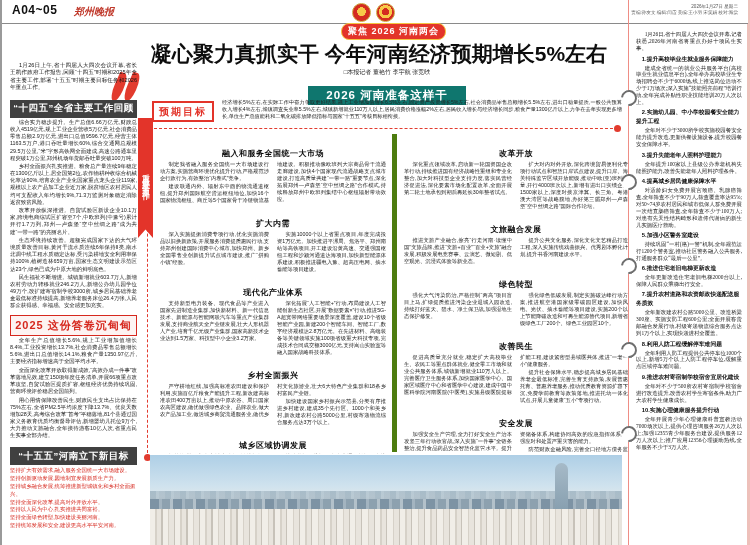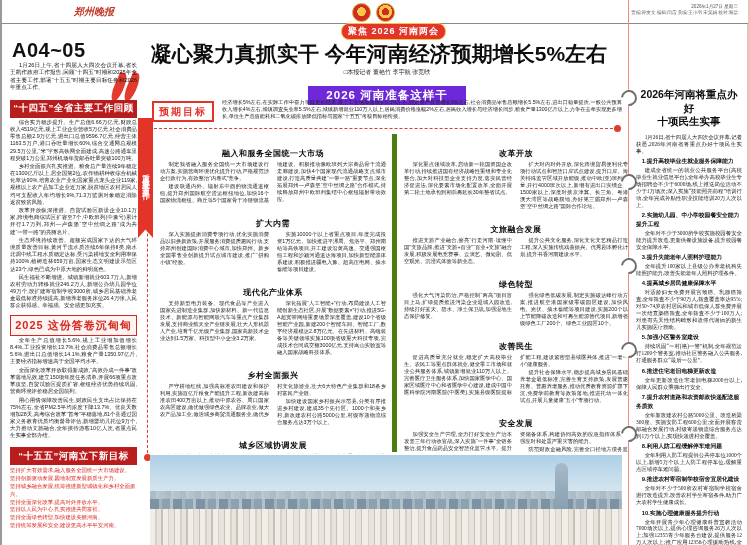--- a/index.html
+++ b/index.html
@@ -3,53 +3,53 @@
 <meta charset="utf-8">
 <style>
   html,body{margin:0;padding:0;background:#e9e9e9;}
   .page{position:relative;width:750px;height:545px;margin:0 auto;background:#fff;overflow:hidden;
         font-family:"Liberation Sans",sans-serif;color:#111;}
   .edge-l{position:absolute;left:0;top:0;width:2px;height:100%;background:#9a9a9a;}
   .edge-r{position:absolute;right:0;top:0;width:3px;height:100%;background:#eec0ba;}
 
   
   .topbar{position:absolute;left:2px;top:0;width:746px;height:23px;border-bottom:1px solid #8a8a8a;background:#fff;}
-  .pageno{position:absolute;left:10px;top:3px;font-size:20px;font-weight:bold;letter-spacing:.5px;margin-top:36px;}
+  .pageno{position:absolute;left:10px;top:3px;font-size:12px;font-weight:bold;letter-spacing:.5px;}
   .masthead{position:absolute;left:72px;top:5px;font-size:10px;font-weight:bold;font-style:italic;
             color:#c0392b;font-family:"DejaVu Serif",serif;}
   .topmeta{position:absolute;right:10px;top:4px;text-align:right;font-size:4.6px;line-height:6.4px;color:#555;}
 
   
   .emblems{position:absolute;left:352px;top:3px;display:flex;gap:5px;}
   .emb{width:17px;height:17px;border-radius:50%;border:1px solid #caa33a;}
   .emb.nat{background:radial-gradient(circle at 50% 45%, #f7c948 0 34%, #d42b20 35% 100%);}
   .emb.cpc{background:radial-gradient(circle at 50% 45%, #d42b20 0 28%, #f7c948 29% 52%, #d42b20 53% 100%);}
   .focus-badge{position:absolute;left:341px;top:23px;background:#e3342a;border:1px solid #f5c542;border-radius:8px;
                color:#fff;font-size:9px;font-weight:bold;padding:1px 6px;letter-spacing:1px;}
   .headline{position:absolute;left:140px;top:40px;width:478px;text-align:center;font-size:21px;font-weight:bold;color:#0d0d0d;}
   .byline{position:absolute;left:148px;top:68px;width:478px;text-align:center;font-size:6px;color:#222;}
 
   
   .leftcol{position:absolute;left:10px;top:26px;width:127px;height:519px;overflow:hidden;}
   .intro{margin-top:36px;font-size:5.6px;line-height:7.4px;text-align:justify;color:#111;text-indent:1.6em;}
-  .banner{margin-top:8px;background:#b91c1c;color:#fff;font-weight:bold;font-size:9.5px;text-align:center;
+  .banner{margin-top:8px;background:#404040;color:#fff;font-weight:bold;font-size:9.5px;text-align:center;
           padding:2.5px 0;letter-spacing:.5px;}
   .lbody p{font-size:5.4px;line-height:7.1px;text-align:justify;color:#1a1a1a;text-indent:1.6em;margin:1.5px 0 0;}
   .box2{margin-top:5px;border:1px solid #d6281e;background:#fdf3f2;color:#d6281e;font-weight:bold;font-size:11px;
         text-align:center;padding:2px 0;letter-spacing:1px;}
   .bullets{margin-top:2px;}
   .bullets p{font-size:5.4px;line-height:7.8px;color:#d6281e;margin:0;}
 
   
   .quote{position:absolute;left:114px;top:72px;}
   .quote i{display:inline-block;width:10px;height:30px;margin-right:3px;background:#e23b2e;
            border-radius:1px 60% 45% 60%;transform:rotate(16deg) skewX(-8deg);}
 
   
-  .cbanner{position:absolute;left:308px;top:86px;width:158px;background:#6d28d9;color:#fff;font-weight:bold;
+  .cbanner{position:absolute;left:308px;top:86px;width:158px;background:#0f766e;color:#fff;font-weight:bold;
            font-size:11.5px;text-align:center;padding:2px 0;letter-spacing:1px;}
   .goal-label{position:absolute;left:152px;top:101px;width:58px;height:17px;border:2px solid #e3342a;color:#e3342a;
               font-weight:bold;font-size:10px;display:flex;align-items:center;justify-content:center;letter-spacing:2px;}
   .goal-text{position:absolute;left:222px;top:99px;width:400px;font-size:5.2px;line-height:7px;text-align:justify;color:#222;}
   .dot-h{position:absolute;left:154px;top:128px;width:464px;border-top:1.5px dashed #e23b2e;}
   .dot-h .enddot{position:absolute;right:-3px;top:-4.5px;width:7px;height:7px;border-radius:50%;background:#e23b2e;}
   .dot-v{position:absolute;left:147px;top:128px;height:330px;border-left:1.5px dashed #e23b2e;}
   .dot-v .enddot{position:absolute;left:-4.5px;bottom:-3px;width:7px;height:7px;border-radius:50%;background:#e23b2e;}
   .ribbon{position:absolute;left:138px;top:118px;width:15px;height:120px;background:#e3342a;color:#fff;
           writing-mode:vertical-rl;text-orientation:upright;font-size:7.5px;font-weight:bold;letter-spacing:2px;
@@ -239,24 +239,20 @@
   </div>
 
   <div class="divider"></div>
   <div class="ring" style="top:90px"></div>
   <div class="ring" style="top:174px"></div>
   <div class="ring" style="top:258px"></div>
   <div class="ring" style="top:342px"></div>
   <div class="ring" style="top:426px"></div>
 
   <div class="sidebar">
-    <div class="sb-title">
-      <div>2026年河南将重点办好</div>
-      <div>十项民生实事</div>
-    </div>
     <div class="sb-intro">1月26日,省十四届人大四次会议开幕,记者获悉,2026年河南省将重点办好十项民生实事。</div>
 
     <div class="sb-item">
       <h4>1.提升高校毕业生就业服务保障能力</h4>
       <p>建成全省统一的就业公共服务平台(高校毕业生就业信息平台),全年举办高校毕业生专场招聘会不少于6000场,线上推送岗位活动不少于1万场次;深入实施“技能照亮前程”培训行动,全年完成补贴性职业技能培训20万人次以上。</p>
     </div>
     <div class="sb-item">
       <h4>2.实施幼儿园、中小学校园餐安全能力提升工程</h4>
       <p>全年对不少于3000所学校实施校园餐安全能力提升改造,更新供餐设施设备,提升校园餐安全保障水平。</p>
     </div>

